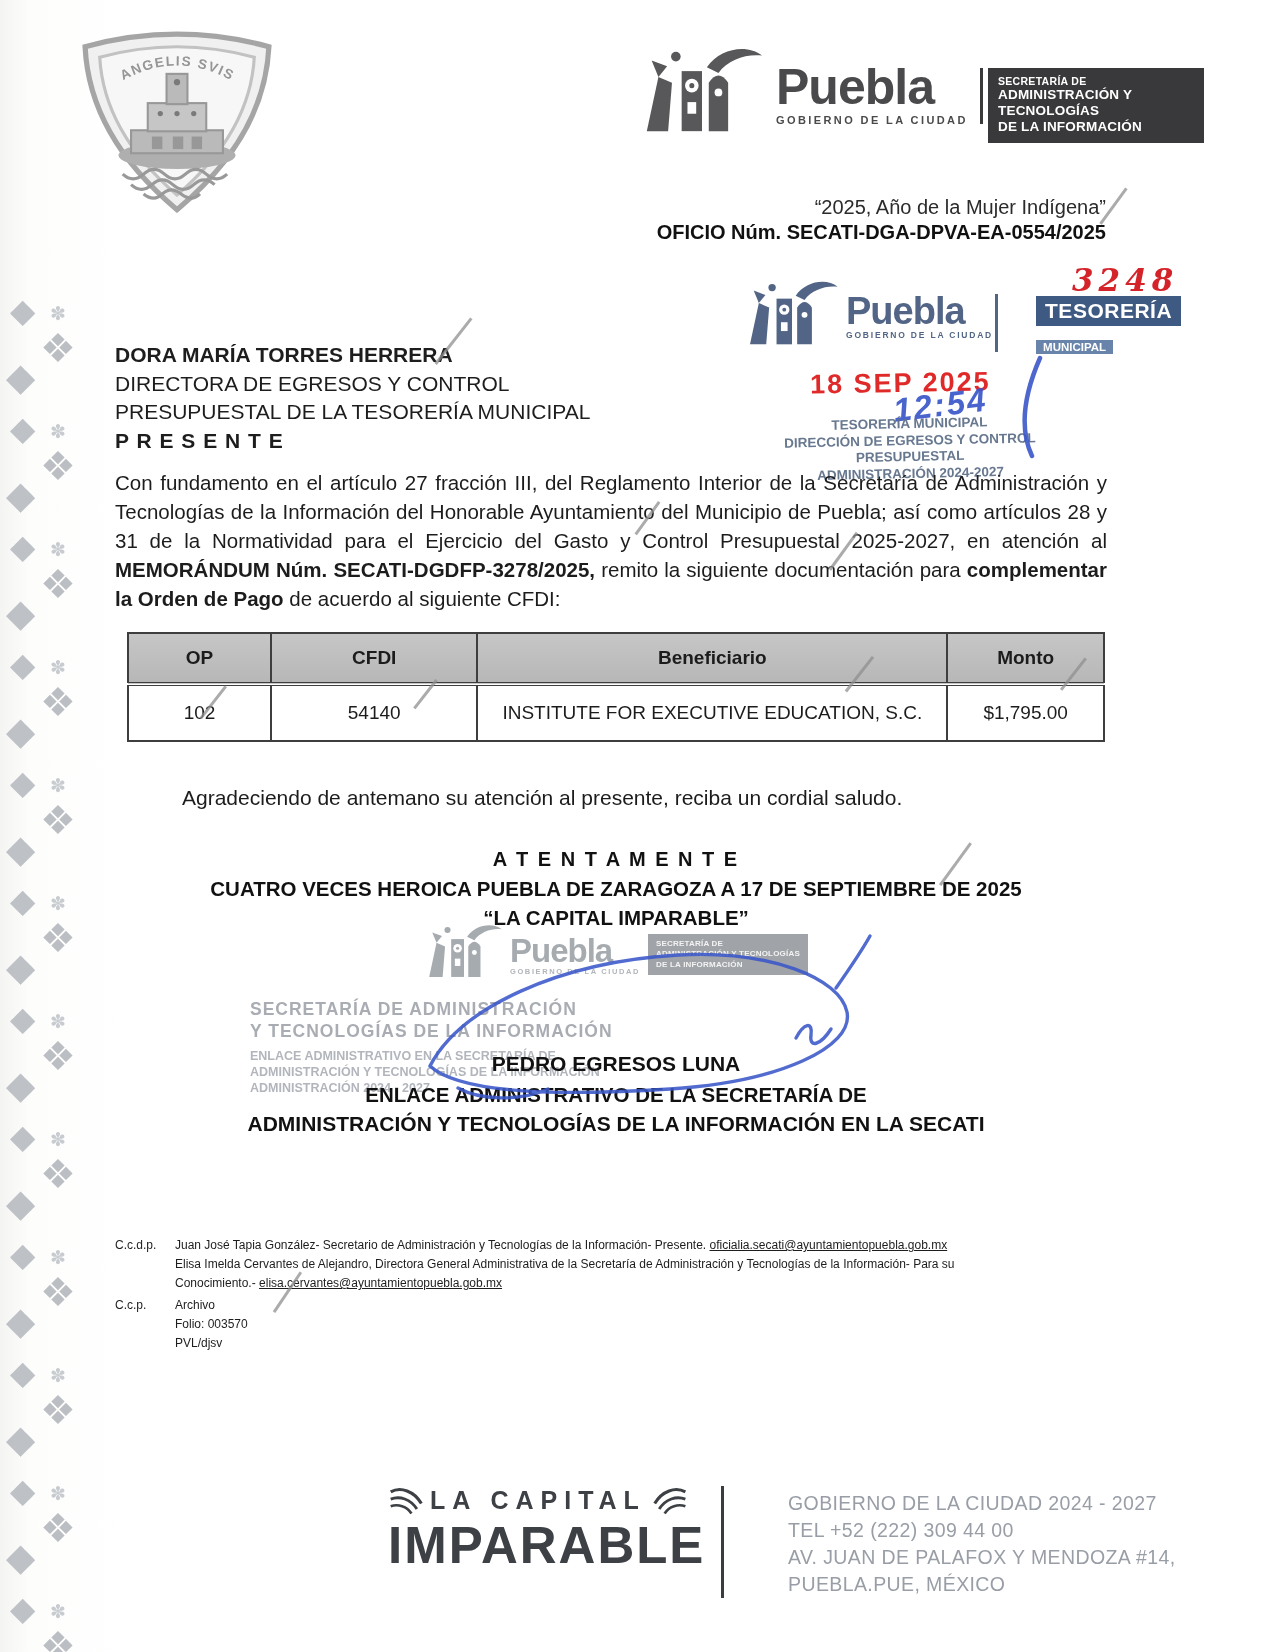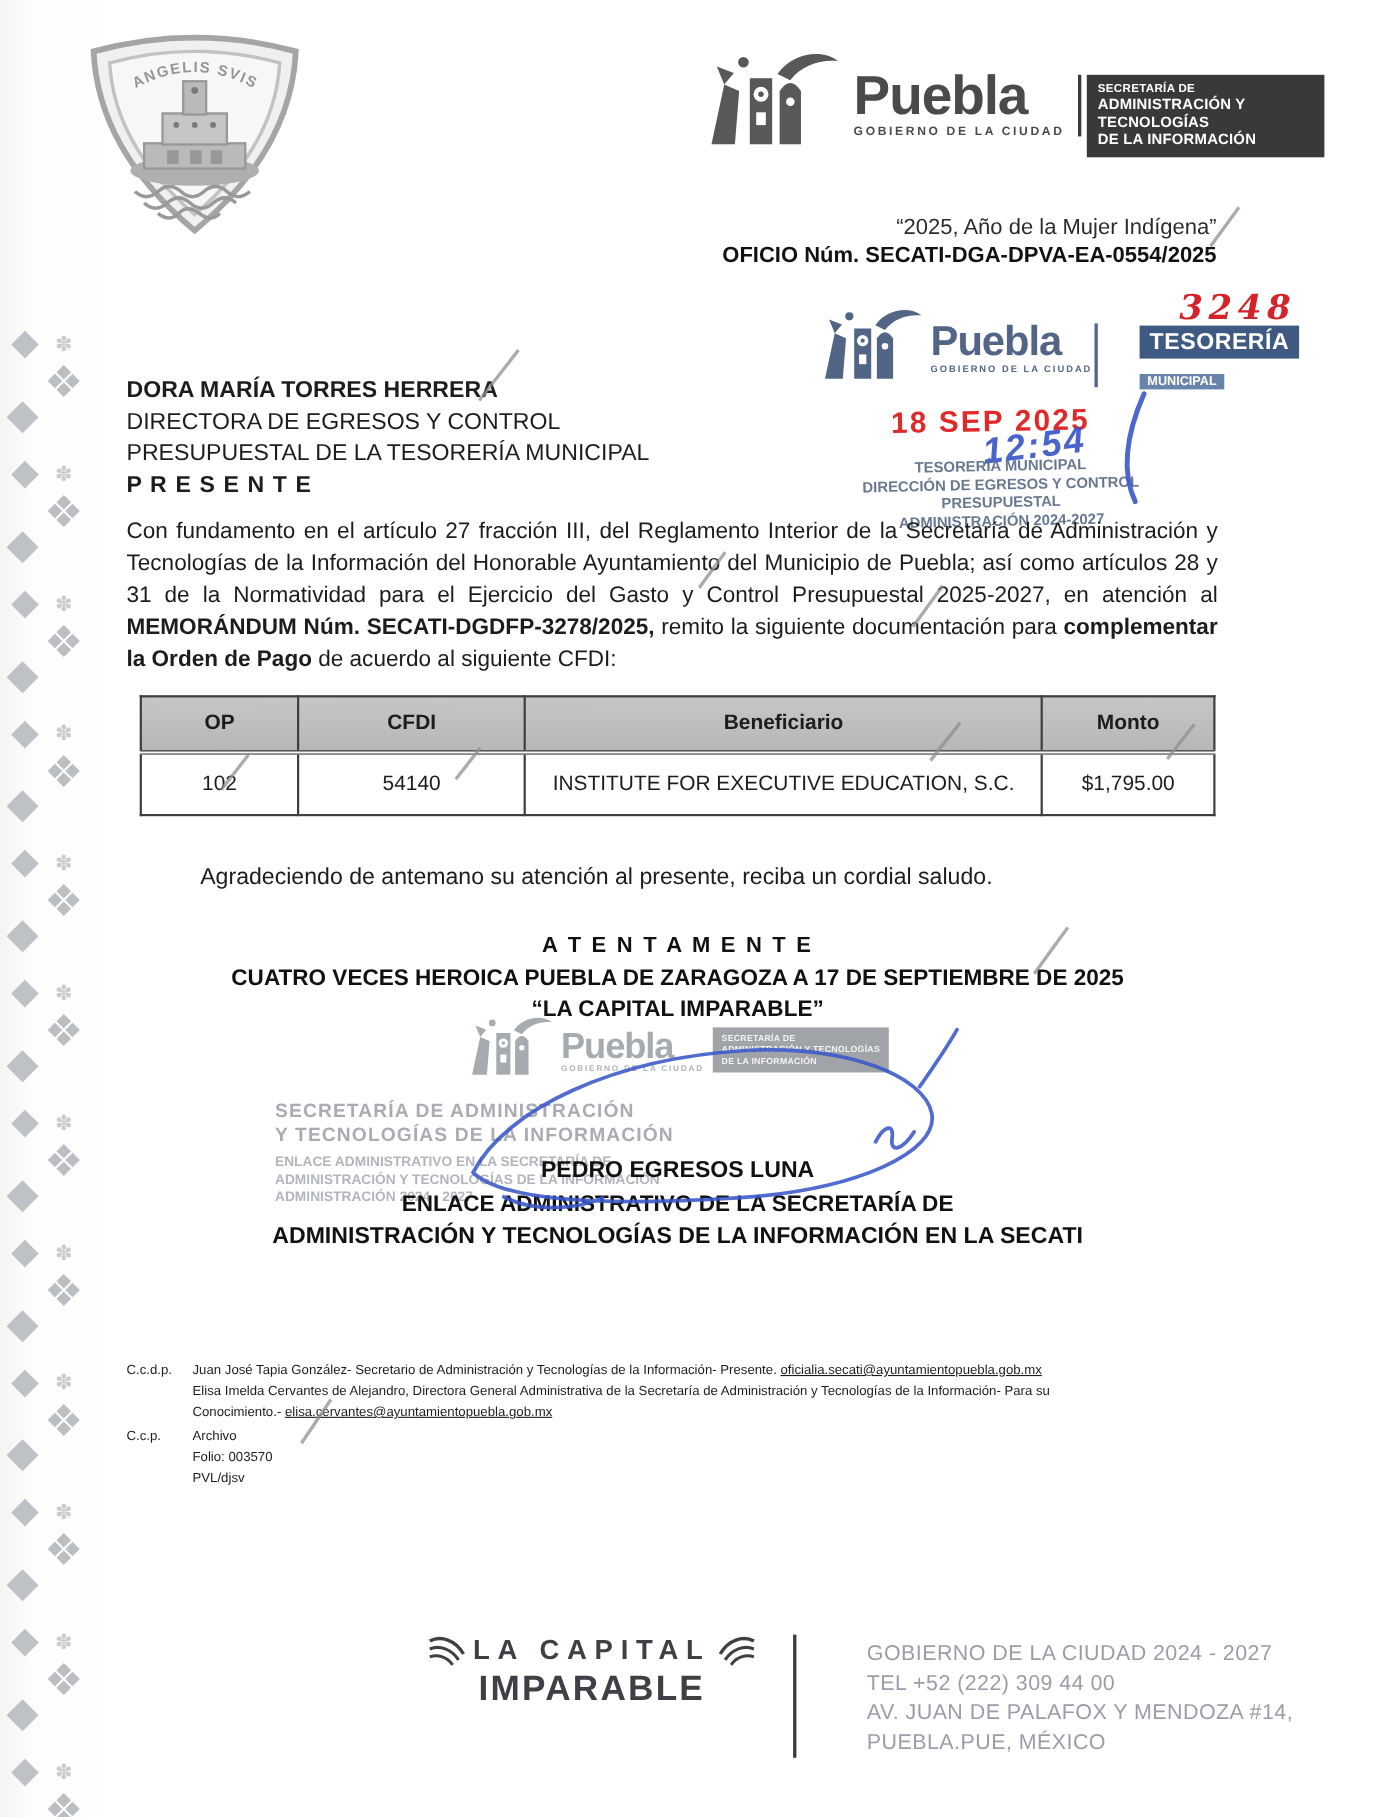--- a/index.html
+++ b/index.html
@@ -99,21 +99,21 @@
   .cc-hang .lbl{display:inline-block; width:60px; text-indent:0;}
   .cc-email{text-decoration:underline; color:#1d1d1d;}
   .cc-sub{padding-left:60px;}
   .ccp-row{margin-top:3px;}
   .ccp-row .lbl{display:inline-block; width:60px;}
 
   
   .footer-logo{left:388px; top:1482px; width:300px; text-align:center; color:#3d4145;}
   .cap-row{display:flex; align-items:center; justify-content:center; gap:6px;}
   .cap-word{font-size:25px; font-weight:800; letter-spacing:7px; white-space:nowrap;}
-  .imp-word{font-size:32px; font-weight:800; letter-spacing:2px; margin-top:-2px;}
+  .imp-word{font-size:51px; font-weight:800; letter-spacing:2px; margin-top:-2px;}
   .footer-divider{left:721px; top:1486px; width:3px; height:112px; background:#3a3d40;}
   .footer-right{left:758px; top:1490px; font-size:19.5px; line-height:27px; color:#999ea6; letter-spacing:.4px;margin-left:30px;}
 
   
   .tick{position:absolute; width:2.5px; background:#8f8f8f; opacity:.75; transform-origin:center;}
   .sig-ink{left:398px; top:916px; z-index:5; pointer-events:none;}
   .time-check{left:988px; top:352px; z-index:5; pointer-events:none;}
 </style>
 </head>
 <body>

